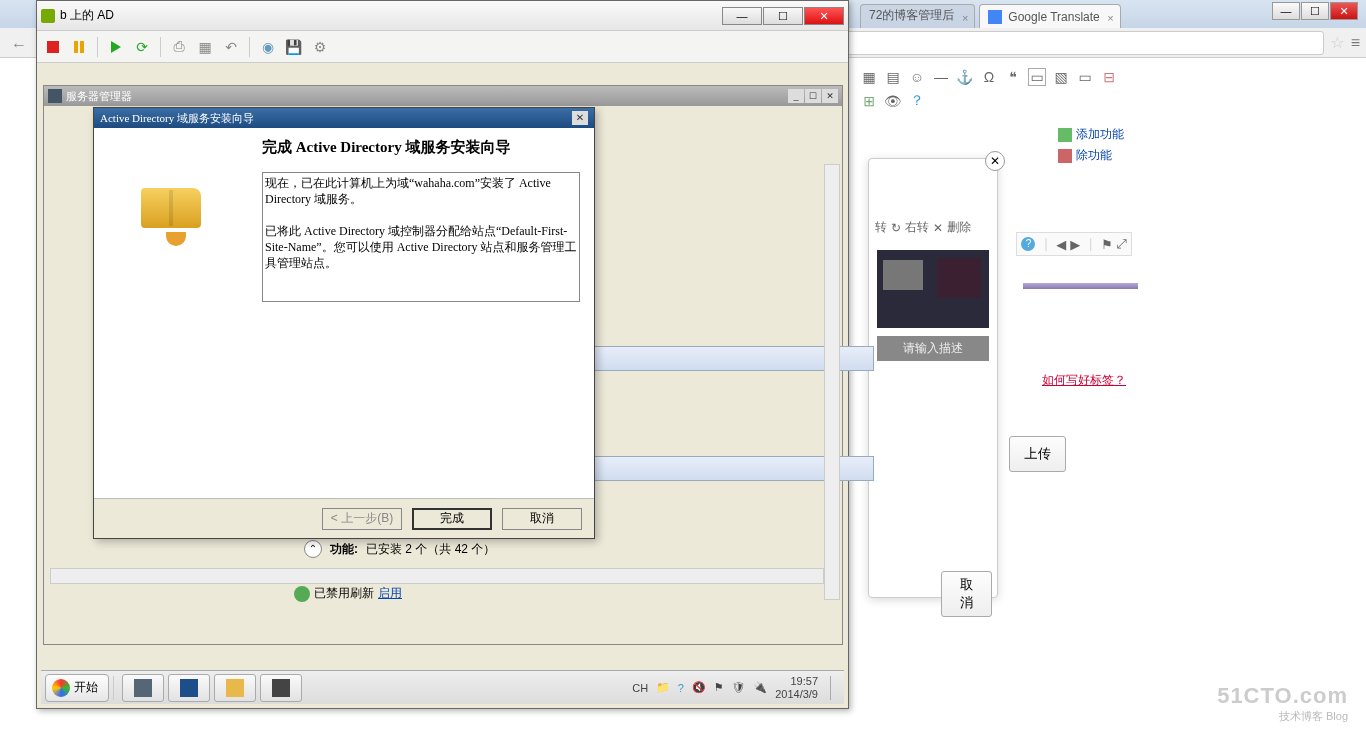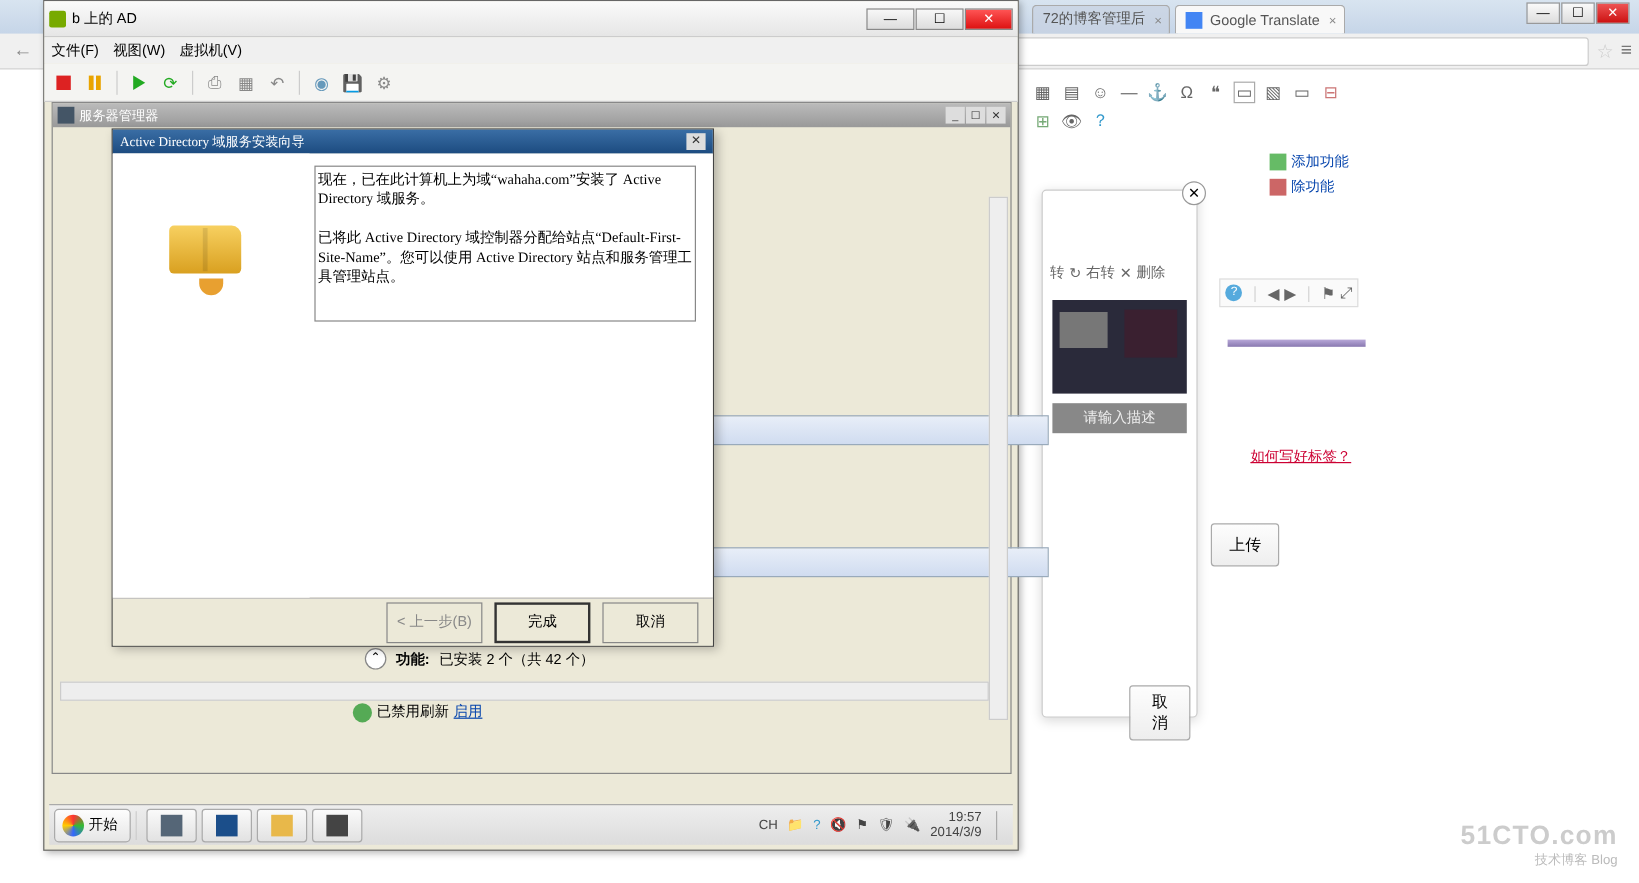--- a/index.html
+++ b/index.html
@@ -52,21 +52,21 @@
 .wizard-left { width: 164px; background: #fff; display: flex; align-items: flex-start; justify-content: center; padding-top: 60px; }
 .book-icon { width: 70px; height: 60px; position: relative; }
 .book-icon .book { width: 60px; height: 40px; background: linear-gradient(#f7d060,#d9a020); border-radius: 4px 8px 4px 4px; position: relative; }
 .book-icon .book::before { content:''; position:absolute; left:28px; top:2px; bottom:2px; width:4px; background: rgba(0,0,0,0.1); }
 .book-icon .stand { width: 20px; height: 14px; background: #e8a030; margin: 4px auto 0; border-radius: 0 0 10px 10px; }
 .wizard-right { flex: 1; padding: 10px 14px 0 4px; }
 .wizard-heading { font-size: 15px; font-family: SimSun, serif; font-weight: bold; margin-bottom: 14px; line-height: 1.3; }
 .wizard-textarea { width: 100%; height: 130px; font-family: SimSun, serif; font-size: 12px; border: 1px solid #888; padding: 2px; resize: none; background: #fff; line-height: 1.35; overflow-y: scroll; }
 .wizard-note { font-family: SimSun, serif; font-size: 12px; margin-top: 14px; }
 .wizard-buttons { height: 40px; border-top: 1px solid #bbb; display: flex; align-items: center; justify-content: flex-end; padding: 0 12px; gap: 10px; background: #ece9d8; }
-.wizard-buttons button { min-width: 80px; height: 34px; font-size: 12px; background: #ece9d8; border: 1px solid #888; }
+.wizard-buttons button { min-width: 80px; height: 22px; font-size: 12px; background: #ece9d8; border: 1px solid #888; }
 .wizard-buttons .finish { border: 2px solid #333; font-weight: normal; }
 .wizard-buttons button:disabled { color: #888; }
 
 
 .sm-right-content { position: absolute; left: 260px; top: 78px; width: 570px; font-size: 12px; }
 .sm-task-line { padding: 6px 10px; color: #333; }
 .sm-link-row { display: flex; align-items: center; gap: 6px; padding: 4px 10px; color: #0645ad; }
 .sm-ico { width: 16px; height: 16px; display: inline-block; }
 .sm-ico.cfg { background: #6a6; }
 .sm-ico.goto { background: #88b; }
@@ -223,25 +223,20 @@
 <div class="vm-window">
   <div class="vm-titlebar">
     <span class="vsphere-icon"></span>
     <span class="vm-titlebar-text">b 上的 AD</span>
     <div class="vm-win-btns">
       <div class="wb">—</div>
       <div class="wb">☐</div>
       <div class="wb close">✕</div>
     </div>
   </div>
-  <div class="vm-menubar">
-    <span>文件(F)</span>
-    <span>视图(W)</span>
-    <span>虚拟机(V)</span>
-  </div>
   <div class="vm-toolbar">
     <div class="tb-btn">
         <div class="red-sq"></div>
       </div>
     <div class="tb-btn">
         <div class="ylw-pause">
           <div></div>
           <div></div>
         </div>
       </div>
@@ -329,20 +324,21 @@
       <div class="wx">✕</div>
     </div>
     <div class="wizard-body">
       <div class="wizard-left">
         <div class="book-icon">
           <div class="book"></div>
           <div class="stand"></div>
         </div>
       </div>
       <div class="wizard-right">
+        <div class="wizard-heading">完成 Active Directory 域服务安装向导</div>
         <textarea class="wizard-textarea" readonly="" style="">现在，已在此计算机上为域“wahaha.com”安装了 Active Directory 域服务。
 
 已将此 Active Directory 域控制器分配给站点“Default-First-Site-Name”。您可以使用 Active Directory 站点和服务管理工具管理站点。</textarea>
       </div>
     </div>
     <div class="wizard-buttons">
       <button disabled="">&lt; 上一步(B)</button>
       <button class="finish">完成</button>
       <button>取消</button>
     </div>

